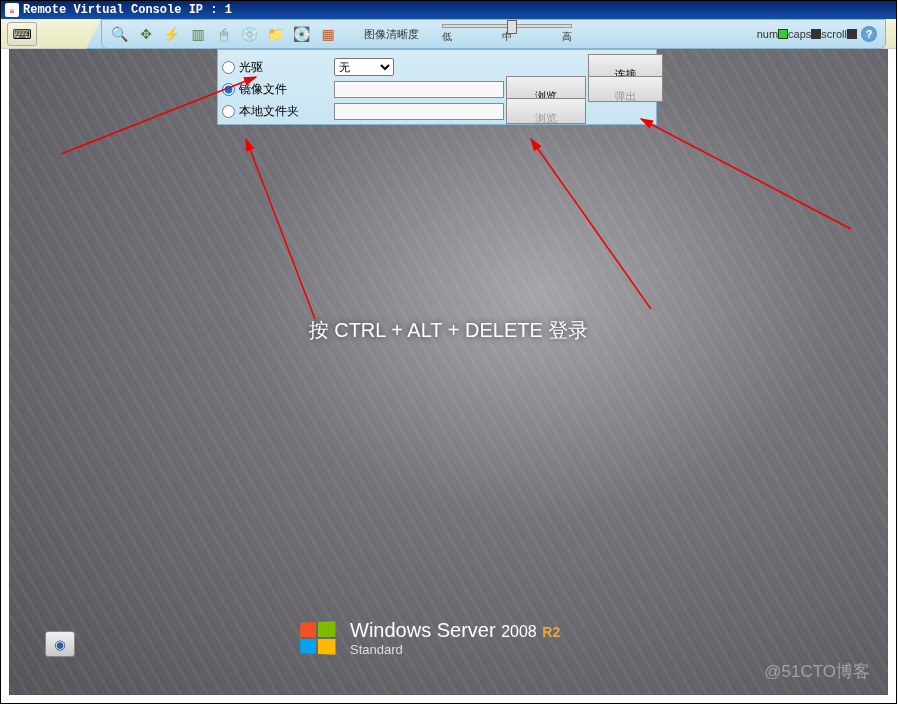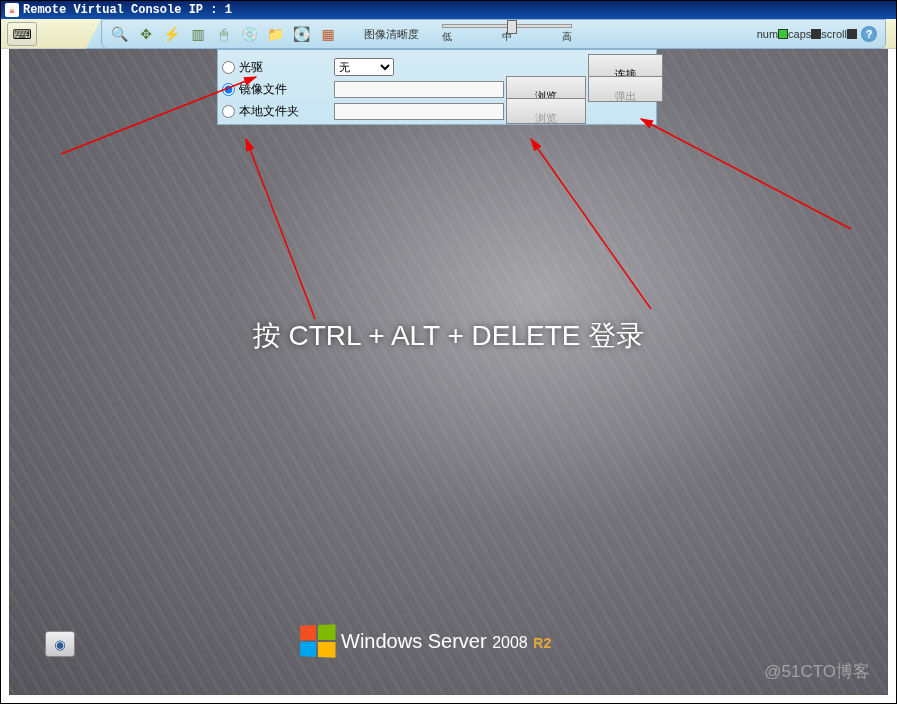--- a/index.html
+++ b/index.html
@@ -26,22 +26,22 @@
 .led.dark { background: #333; }
 .help-circle { width: 16px; height: 16px; border-radius: 50%; background: radial-gradient(#7ab4e0, #4a8cc0); color: #fff; display: inline-flex; align-items: center; justify-content: center; font-size: 11px; font-weight: bold; margin-left: 4px; cursor: pointer; }
 .mount-panel { position: absolute; top: 30px; left: 216px; width: 440px; background: linear-gradient(#d5ebf5, #c8e5f2); border: 1px solid #8ab4d0; z-index: 11; padding: 4px 0; }
 .mount-row { display: grid; grid-template-columns: 110px 170px 80px 75px; align-items: center; height: 22px; padding: 0 4px; gap: 2px; }
 .radio-cell { display: flex; align-items: center; gap: 4px; font-size: 12px; color: #000; }
 .radio-cell input { margin: 0; }
 .dropdown { height: 18px; font-size: 11px; width: 60px; }
 .text-input { height: 17px; border: 1px solid #888; background: #f8f8f8; width: 100%; }
 .panel-btn { height: 18px; border: 1px solid #888; background: linear-gradient(#f0f0f0, #d8d8d8); font-size: 11px; cursor: pointer; padding: 12px; }
 .panel-btn:disabled { color: #999; }
-.login-text { position: absolute; top: 290px; left: 0; right: 0; text-align: center; color: #fff; font-size: 28px; text-shadow: 0 0 6px rgba(0,0,0,0.6); z-index: 5; }
-.winlogo-area { position: absolute; bottom: 38px; left: 290px; display: flex; align-items: center; gap: 6px; z-index: 5; }
+.login-text { position: absolute; top: 290px; left: 0; right: 0; text-align: center; color: #fff; font-size: 20px; text-shadow: 0 0 6px rgba(0,0,0,0.6); z-index: 5; }
+.winlogo-area { position: absolute; bottom: 38px; left: 290px; display: flex; align-items: center; gap: 15px; z-index: 5; }
 .winflag { width: 36px; height: 32px; display: grid; grid-template-columns: 1fr 1fr; grid-template-rows: 1fr 1fr; gap: 2px; transform: perspective(80px) rotateY(-12deg); }
 .winflag span:nth-child(1){background:#f25022;} .winflag span:nth-child(2){background:#7fba00;} .winflag span:nth-child(3){background:#00a4ef;} .winflag span:nth-child(4){background:#ffb900;}
 .winlogo-text { color: #fff; }
 .wintitle { font-size: 20px; font-weight: 300; }
 .wintitle .year { font-size: 16px; }
 .wintitle .r2 { color: #e8a838; font-size: 14px; font-weight: bold; }
 .winedition { font-size: 13px; color: #ddd; }
 .ease-btn { position: absolute; bottom: 38px; left: 36px; width: 30px; height: 26px; background: linear-gradient(#f0f0f0,#c8c8c8); border: 1px solid #888; border-radius: 3px; z-index: 5; display: flex; align-items: center; justify-content: center; cursor: pointer; color: #2a5a9a; }
 .watermark { position: absolute; bottom: 12px; right: 18px; color: rgba(255,255,255,0.4); font-size: 17px; z-index: 6; }
 svg.arrow-svg { position: absolute; top: 0; left: 0; width: 899px; height: 706px; z-index: 20; pointer-events: none; }
@@ -134,20 +134,21 @@
             <span></span>
             <span></span>
             <span></span>
           </div>
         <div class="winlogo-text">
           <div class="wintitle">
             <span>Windows Server</span>
             <span class="year">2008</span>
             <span class="r2">R2</span>
           </div>
+          <div class="winedition">Standard</div>
         </div>
       </div>
       <button class="ease-btn">
         <span>◉</span>
       </button>
       <div class="watermark">@51CTO博客</div>
     </div>
 
     <svg class="arrow-svg">
       <defs>

